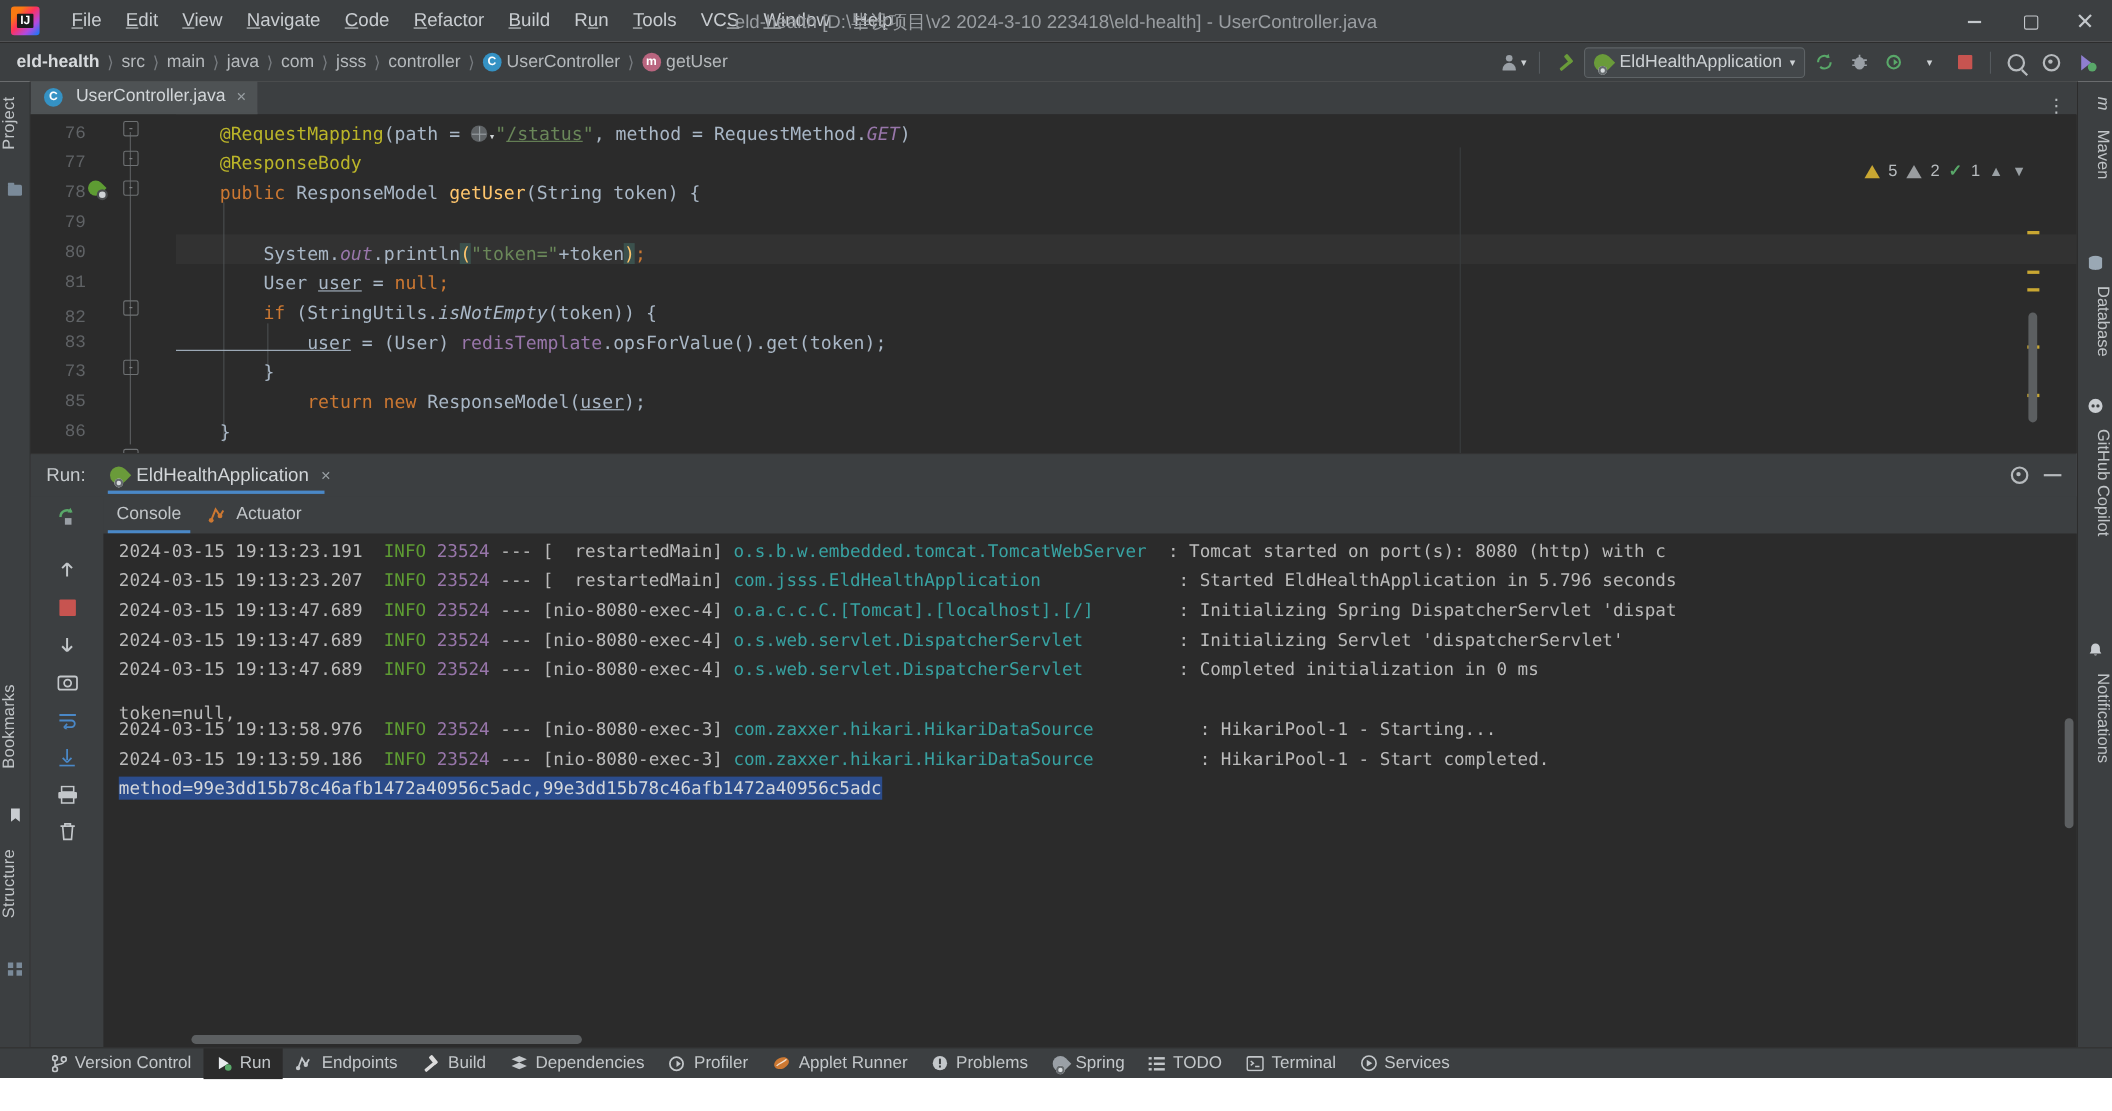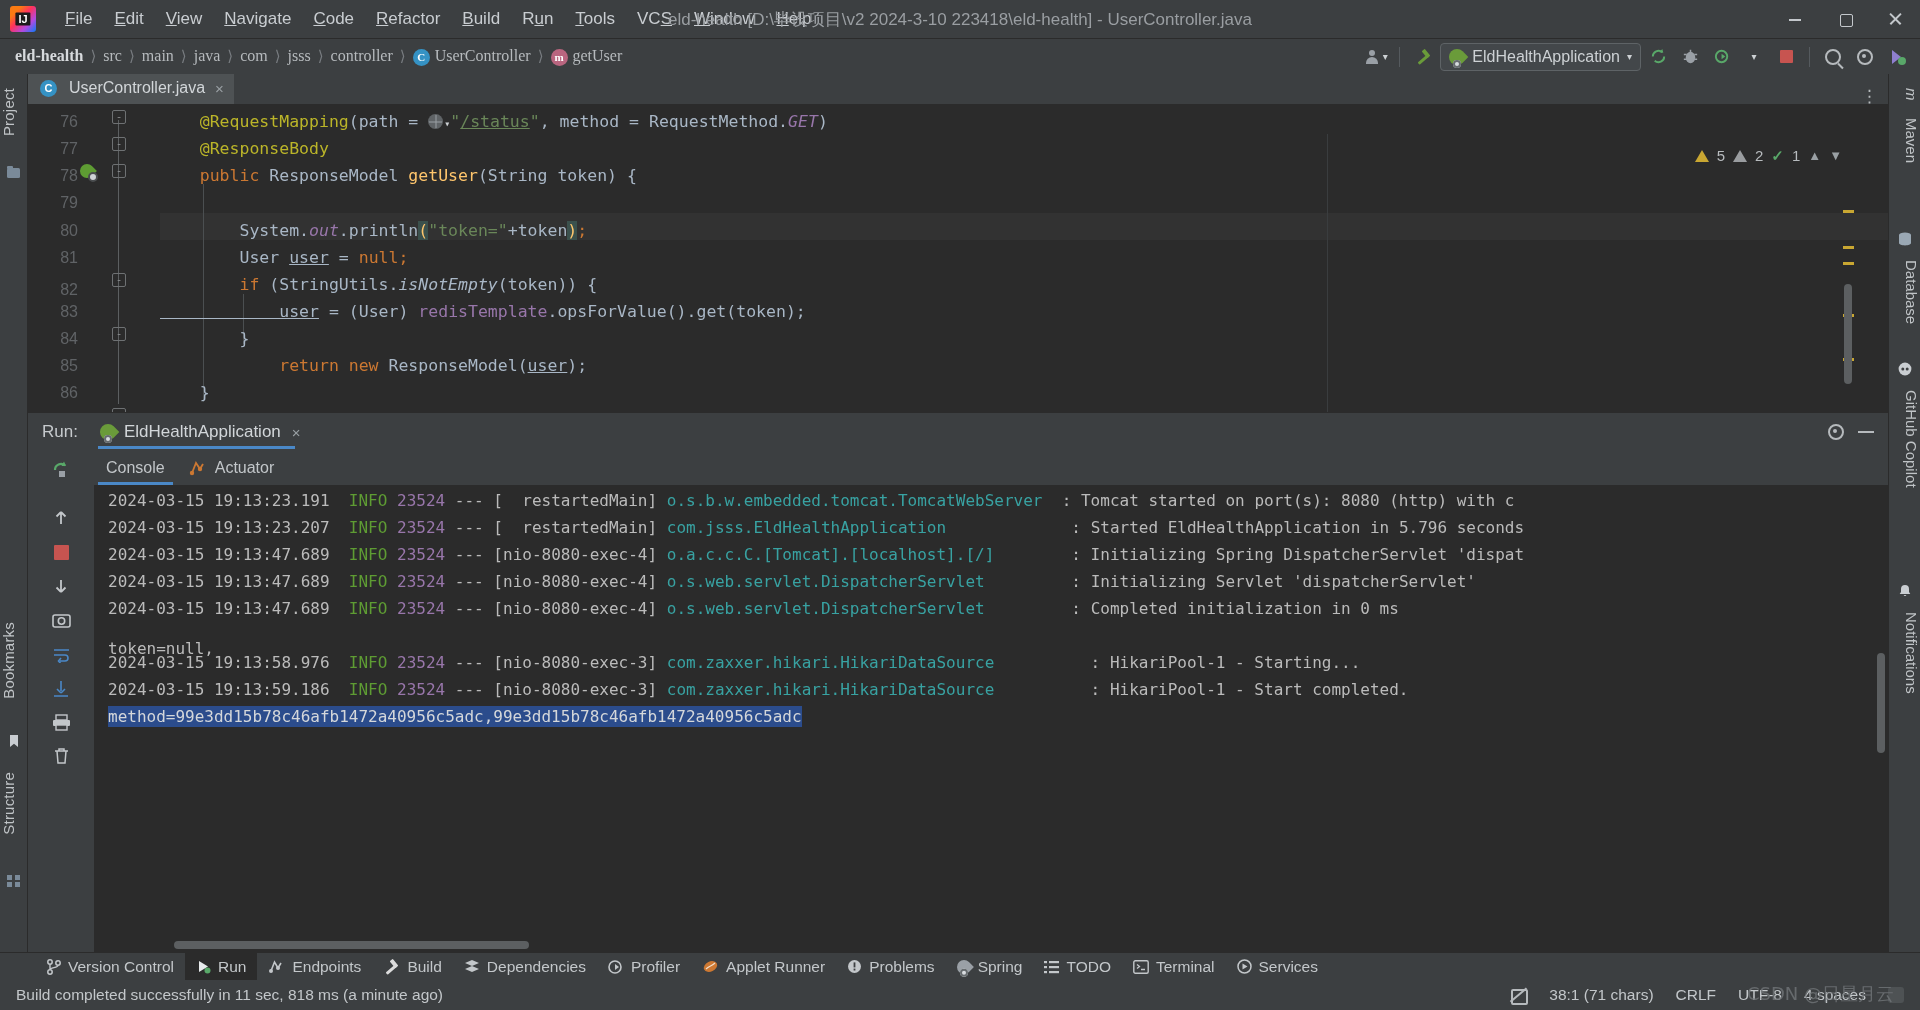--- a/index.html
+++ b/index.html
@@ -60,21 +60,21 @@
   .wb-close::before { transform: rotate(45deg); }
   .wb-close::after  { transform: rotate(-45deg); }
 
   
   .navrow {
     position: absolute; top: 38px; left: 0; width: 1920px; height: 36px;
     background: #3c3f41; border-top: 1px solid #2b2b2b;
     display: flex; align-items: center;
   }
   .crumbs { display: flex; align-items: center; margin-left: 12px; }
-  .crumb { font-size: 16px; color: #b6babd; padding: 0 3px; white-space: nowrap; font-family: Liberation Serif, serif; }
+  .crumb { font-size: 16px; color: #b6babd; padding: 0 3px; white-space: nowrap; }
   .crumb.root { color: #d7dadd; font-weight: bold; }
   .crumb-sep { color: #787c80; font-size: 15px; padding: 0 4px; }
   .cbadge {
     display: inline-flex; align-items: center; justify-content: center;
     width: 17px; height: 17px; border-radius: 50%; font-size: 11px;
     color: #11252f; font-weight: bold; margin-right: 5px; vertical-align: middle;
   }
   .cbadge.cls { background: #3592c4; color:#ffffff;}
   .cbadge.mth { background: #b9657f; color:#ffffff;}
   .nav-right { margin-left: auto; display: flex; align-items: center; gap: 2px; padding-right: 8px; }
@@ -168,21 +168,21 @@
     position: absolute; left: 0; top: 30px; right: 0; bottom: 0; background: #2b2b2b;
     font-family: "DejaVu Sans Mono", monospace; font-size: 16.5px; line-height: 27.2px;
     overflow: hidden;
   }
   .gutter {
     position: absolute; left: 0; top: 0; width: 132px; bottom: 0;
     background: #2b2b2b;
   }
   .lnum {
     position: absolute; right: 82px; width: 40px; text-align: right;
-    color: #606366; font-family: Liberation Sans, sans-serif; font-size: 16px;
+    color: #606366; font-family: Liberation Mono, monospace; font-size: 16px;
   }
   .fold {
     position: absolute; left: 84px; width: 14px; height: 14px;
     border: 1px solid #6e7173; border-radius: 2px; color:#8a8d8f;
     font-size: 11px; text-align:center; line-height:12px;
   }
   .foldline { position:absolute; left:90px; width:1px; background:#5c5f61; }
   .codeline {
     position: absolute; left: 132px; right: 0; height: 27.2px; white-space: pre;
     color: #a9b7c6;
@@ -507,21 +507,21 @@
 
       <div class="gutter">
         <div class="lnum" style="top:4px;">76</div>
         <div class="lnum" style="top:31px;">77</div>
         <div class="lnum" style="top:58px;">78</div>
         <div class="lnum" style="top:85px;">79</div>
         <div class="lnum" style="top:113px;">80</div>
         <div class="lnum" style="top:140px;">81</div>
         <div class="lnum" style="top:172px;">82</div>
         <div class="lnum" style="top:194px;">83</div>
-        <div class="lnum" style="top:221px;">84</div>
+        <div class="lnum" style="top:221px;">73</div>
         <div class="lnum" style="top:248px;">85</div>
         <div class="lnum" style="top:275px;">86</div>
         <div class="lnum" style="top:302px;">87</div>
 
         <div class="runmark" style="top:60px;">
           <span class="dot1"></span>
             <span class="dot2"></span>
         </div>
 
         <div class="foldline" style="top:16px; height:284px;"></div>
@@ -777,26 +777,14 @@
     </div>
     <div class="bw-item">
       <svg width="15" height="15" viewBox="0 0 15 15">
           <circle cx="7.5" cy="7.5" r="6.5" stroke="#c3c7ca" stroke-width="1.5" fill="none"></circle>
           <path d="M5.5 4.5l5 3-5 3z" fill="#c3c7ca"></path>
         </svg>
       <span>Services</span>
     </div>
   </div>
 
-  <div class="statusbar">
-    <span class="status-text">Build completed successfully in 11 sec, 818 ms (a minute ago)</span>
-    <div class="status-right">
-      <span class="nosave"></span>
-      <span>38:1 (71 chars)</span>
-      <span>CRLF</span>
-      <span>UTF-8</span>
-      <span>4 spaces</span>
-      <span class="dbgicon"></span>
-    </div>
-    <div class="watermark">CSDN @日星月云</div>
-  </div>
 
 </div>
 
 </body></html>

